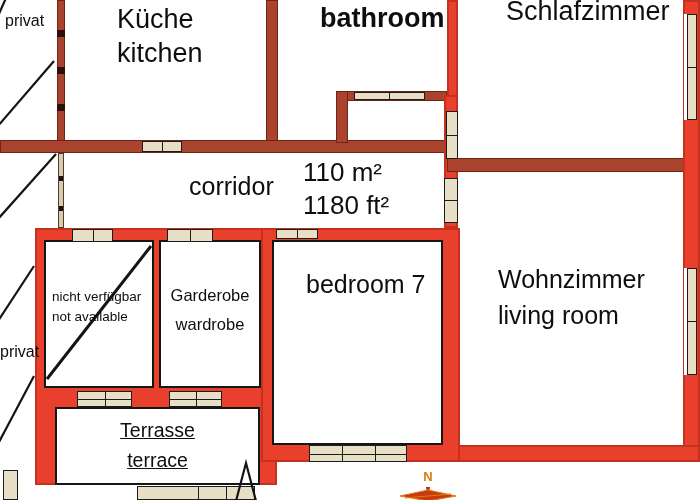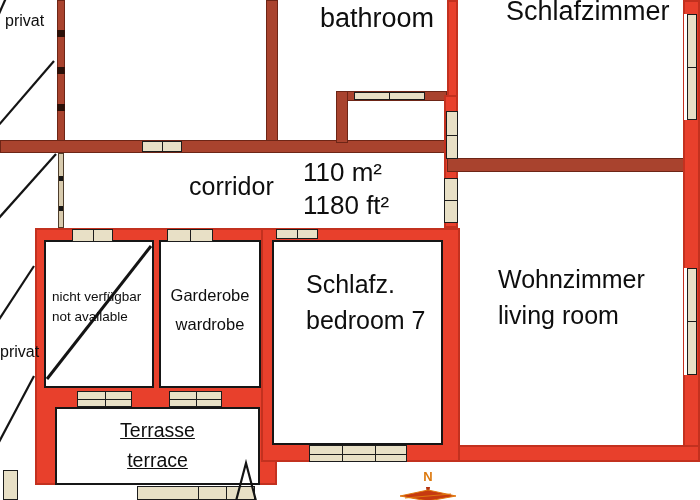--- a/index.html
+++ b/index.html
@@ -117,22 +117,26 @@
     <polyline points="236,501 246,463 256,501" fill="none" stroke="#141414" stroke-width="2.2"></polyline>
     <g>
       <polygon points="426,487 430,487 428,501" fill="#b3310f"></polygon>
       <polygon points="400,496 428,490 456,496 428,501" fill="#c63a10" stroke="#e0780f" stroke-width="1"></polygon>
       <line x1="405" y1="498" x2="451" y2="494" stroke="#e0780f" stroke-width="1"></line>
     </g>
   </svg>
 
   <div class="lbl sm" style="left:5px;top:11px;">privat</div>
 
+  <div class="lbl big" style="left:117px;top:2px;">
+    <div>Küche</div>
+    <div>kitchen</div>
+  </div>
 
-  <div class="lbl big" style="left:320px;top:1px;">
+  <div class="lbl big" style="left:320px;top:1px;font-weight:bold;">
     <div>bathroom</div>
   </div>
 
   <div class="lbl big" style="left:506px;top:-6px;">
     <div>Schlafzimmer</div>
   </div>
 
   <div class="lbl mid" style="left:189px;top:171px;">corridor</div>
 
   <div class="lbl big" style="left:303px;top:156px;font-size:26px;">
@@ -144,21 +148,20 @@
     <div>nicht verfügbar</div>
     <div>not available</div>
   </div>
 
   <div class="lbl sm ctr" style="left:159px;top:281px;width:102px;font-size:16.5px;line-height:1.75;">
     <div>Garderobe</div>
     <div>wardrobe</div>
   </div>
 
   <div class="lbl mid" style="left:306px;top:266px;line-height:1.45;">
-    <div>Schlafz.</div>
     <div>bedroom 7</div>
   </div>
 
   <div class="lbl mid" style="left:498px;top:261px;line-height:1.45;">
     <div>Wohnzimmer</div>
     <div>living room</div>
   </div>
 
   <div class="lbl ctr" style="left:65px;top:415px;width:185px;font-size:19.5px;line-height:1.55;text-decoration:underline;">
     <div>Terrasse</div>

